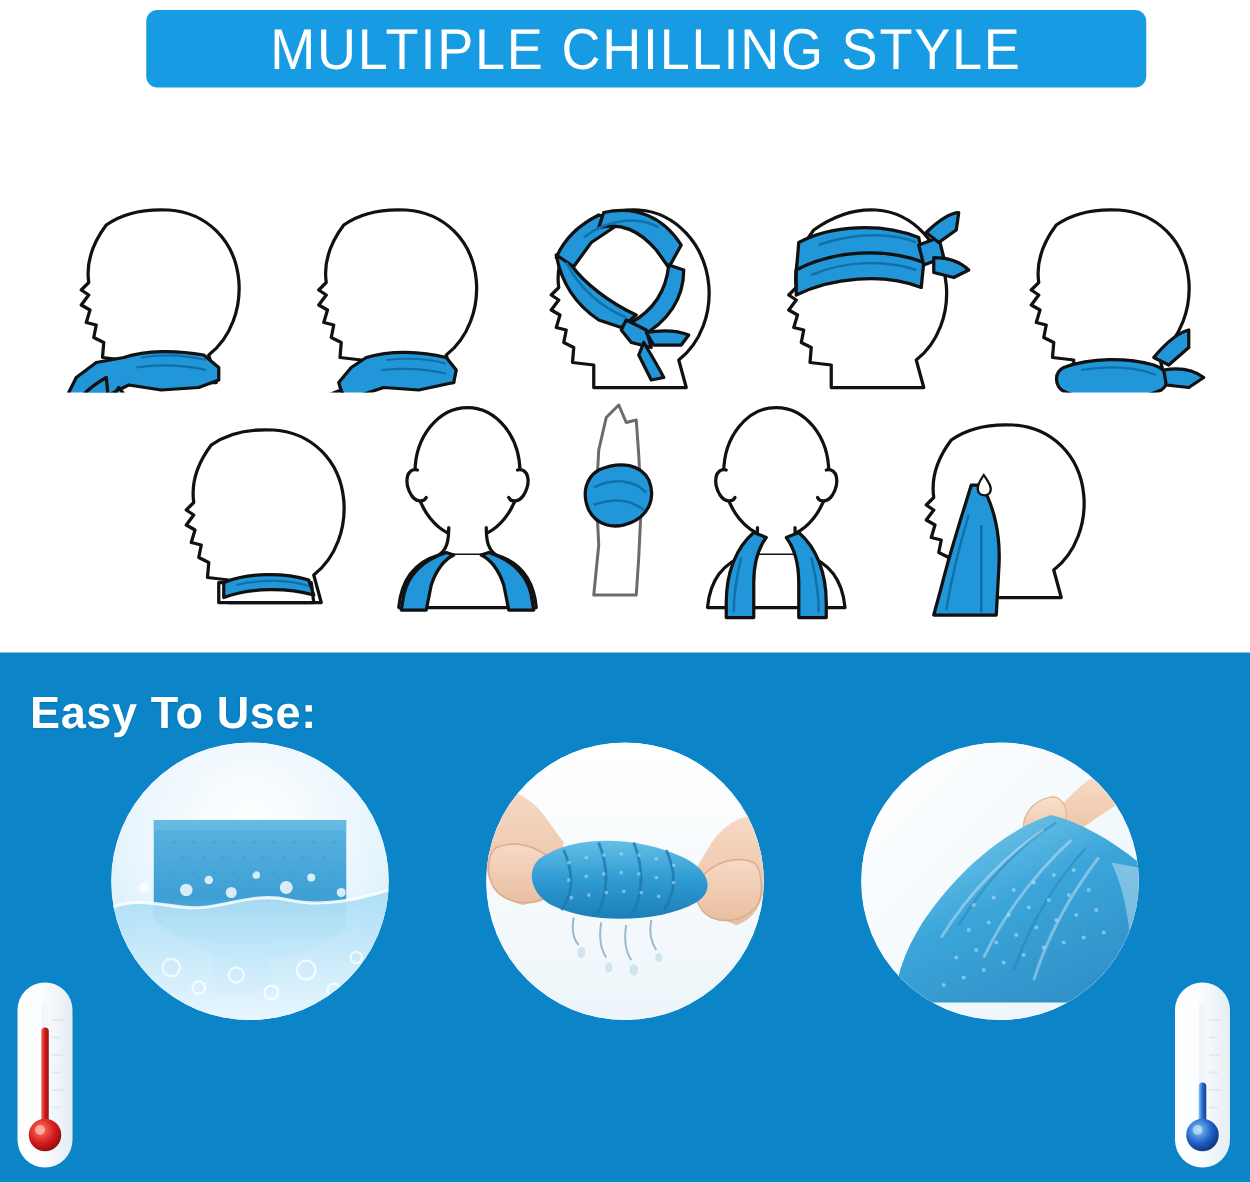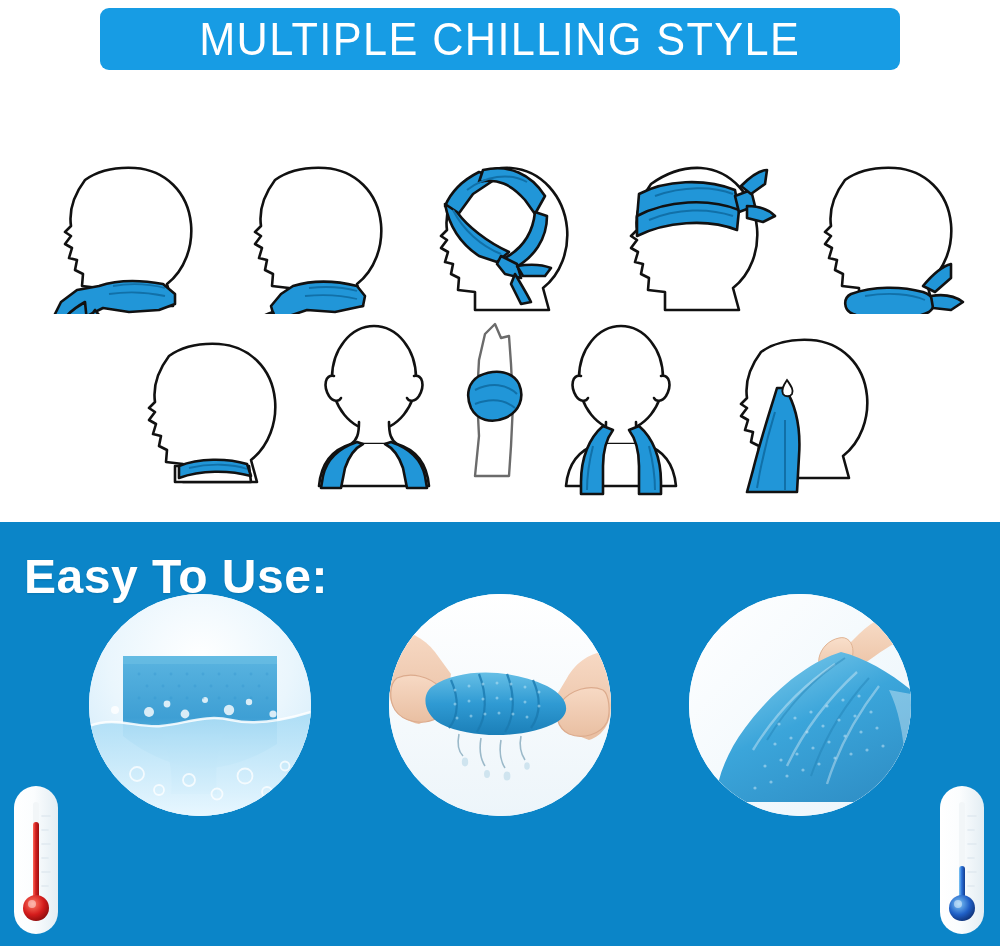--- a/index.html
+++ b/index.html
@@ -19,21 +19,21 @@
   #top-section {
     position: absolute;
     left: 0; top: 0;
     width: 1000px;
     height: 522px;
     background: #ffffff;
   }
 
   #title-banner {
     position: absolute;
-    left: 100px;
+    left: 117px;
     top: 8px;
     width: 800px;
     height: 62px;
     background: #179CE4;
     border-radius: 9px;
     display: flex;
     align-items: center;
     justify-content: center;
   }
   #title-banner-text {
@@ -70,21 +70,21 @@
     width: 1000px;
     height: 424px;
     background: #0B85C8;
   }
 
   #use-title {
     position: absolute;
     left: 24px;
     top: 27px;
     color: #ffffff;
-    font-size: 48px;
+    font-size: 36px;
     font-weight: bold;
     letter-spacing: 0.5px;
     font-family: "Liberation Sans", sans-serif;
     text-shadow: 0 1px 2px rgba(0,0,0,0.12);
   }
 
   #steps-row {
     position: absolute;
     left: 0;
     top: 58px;

